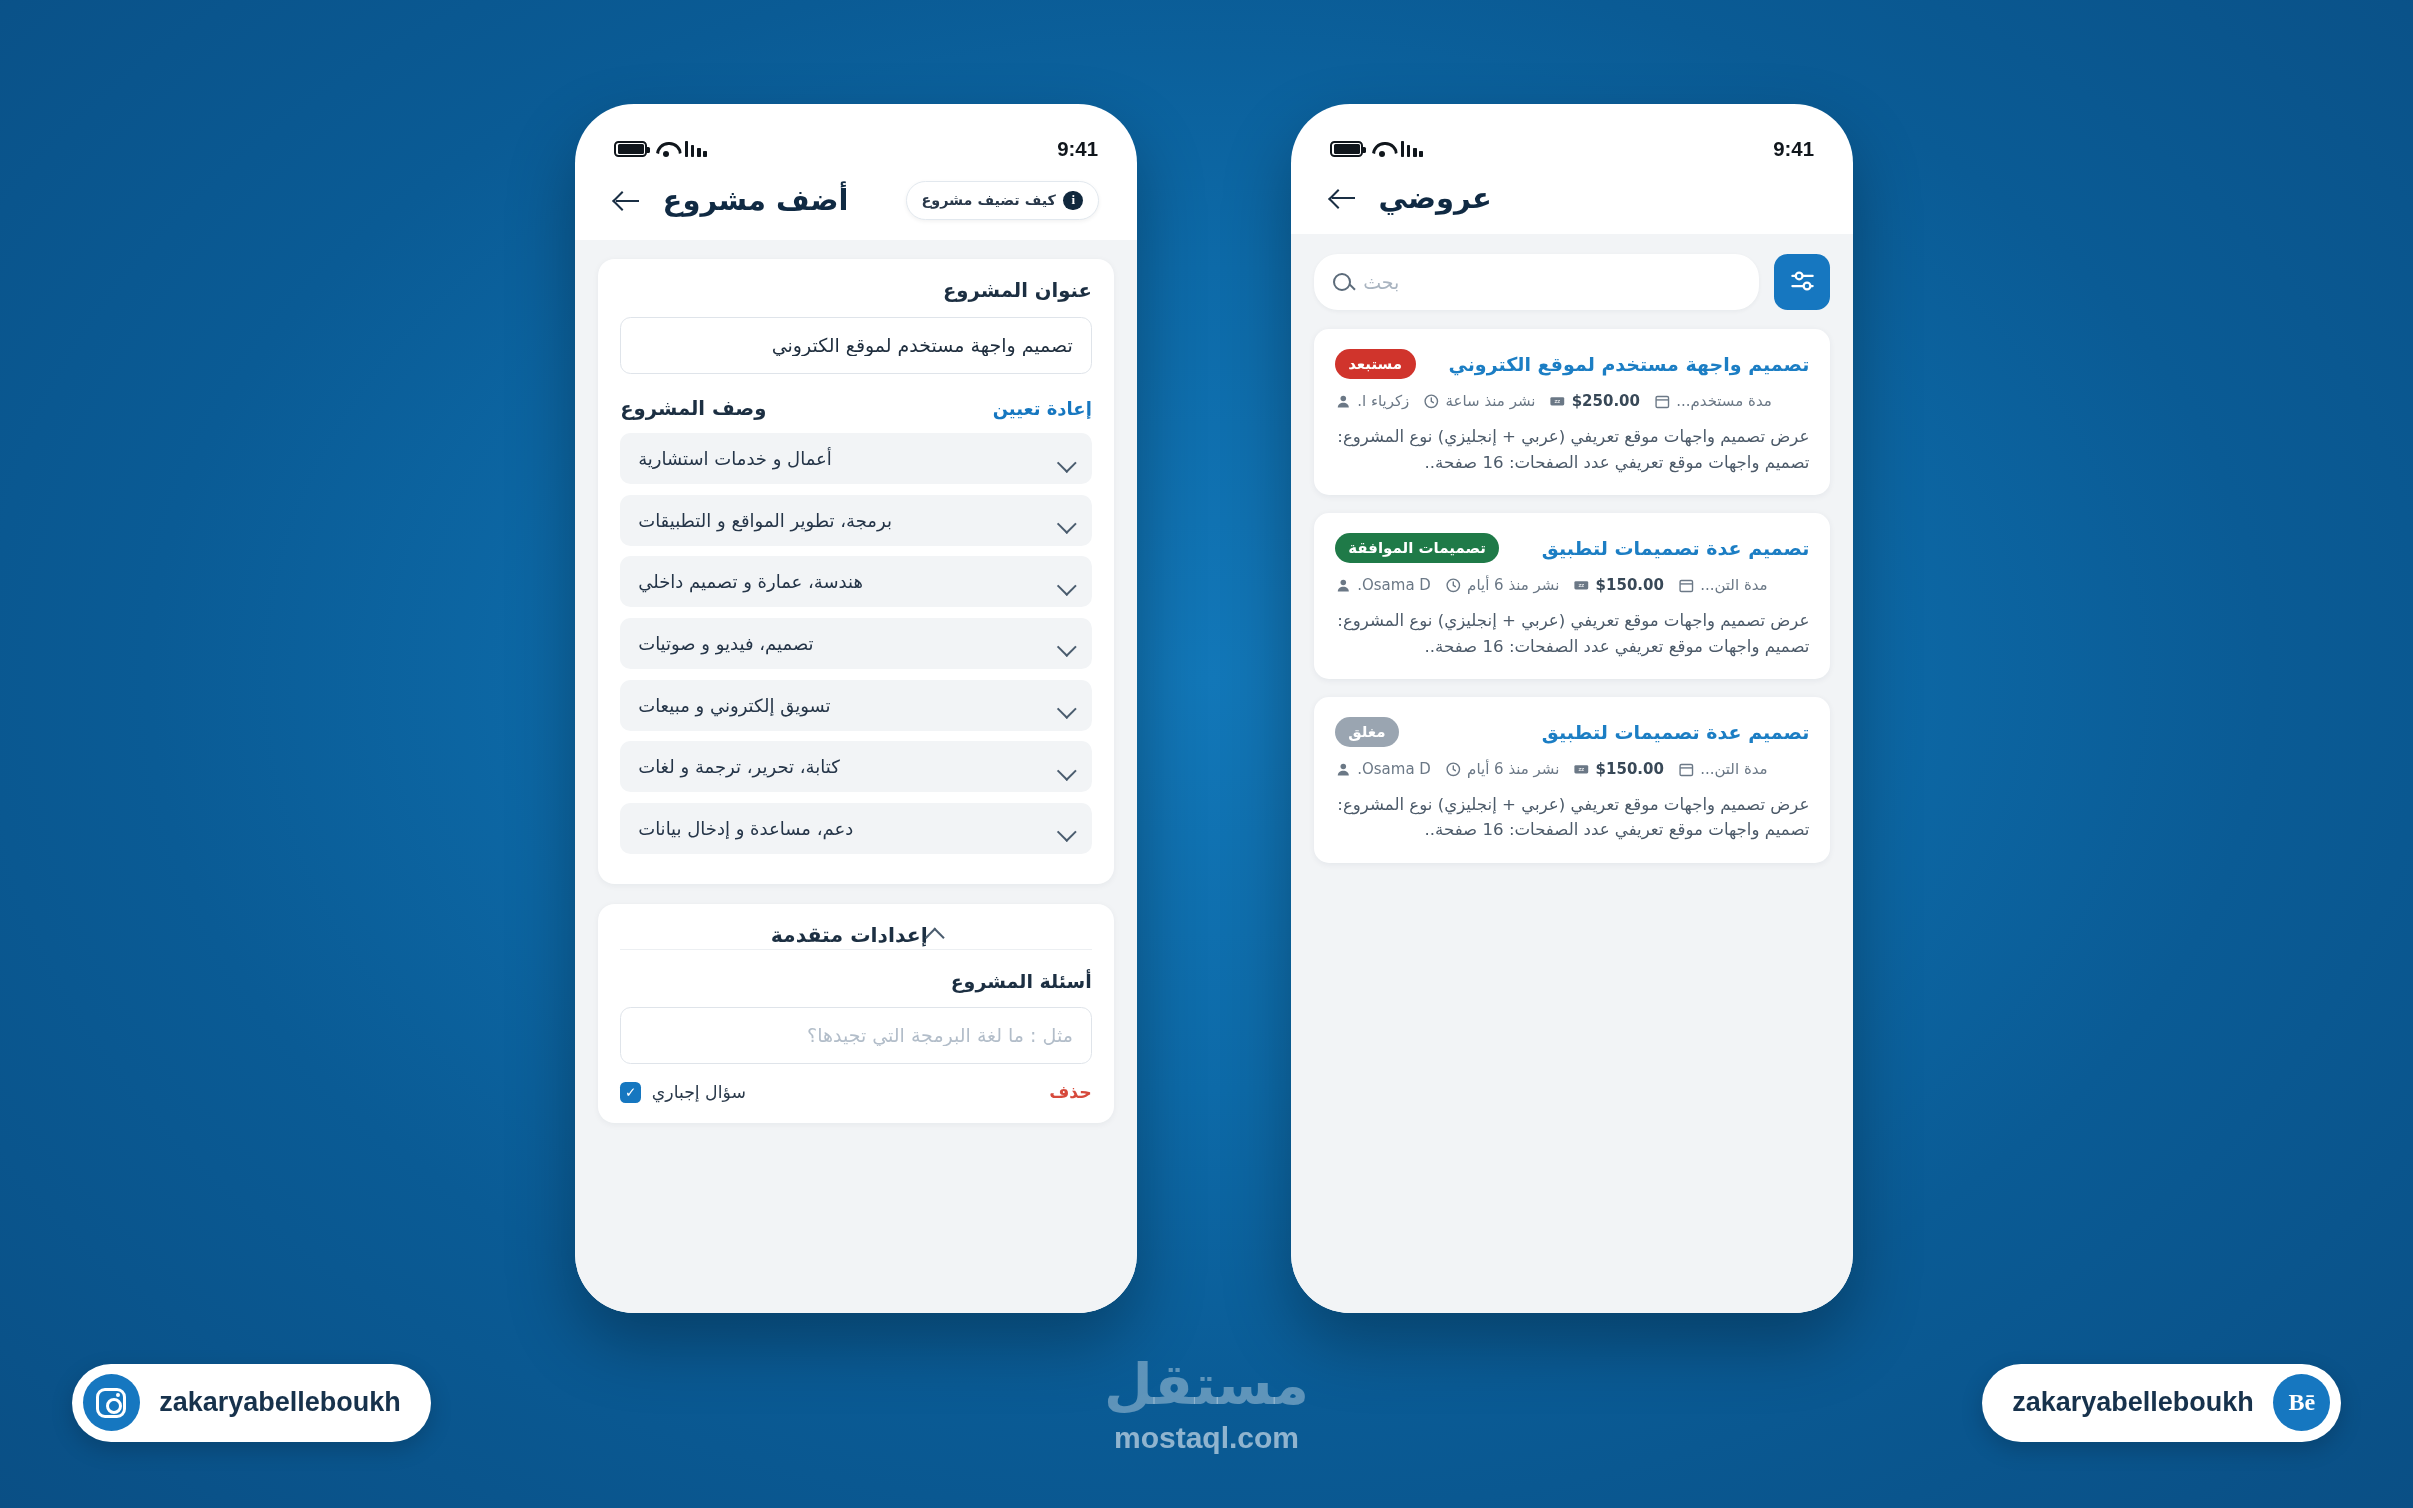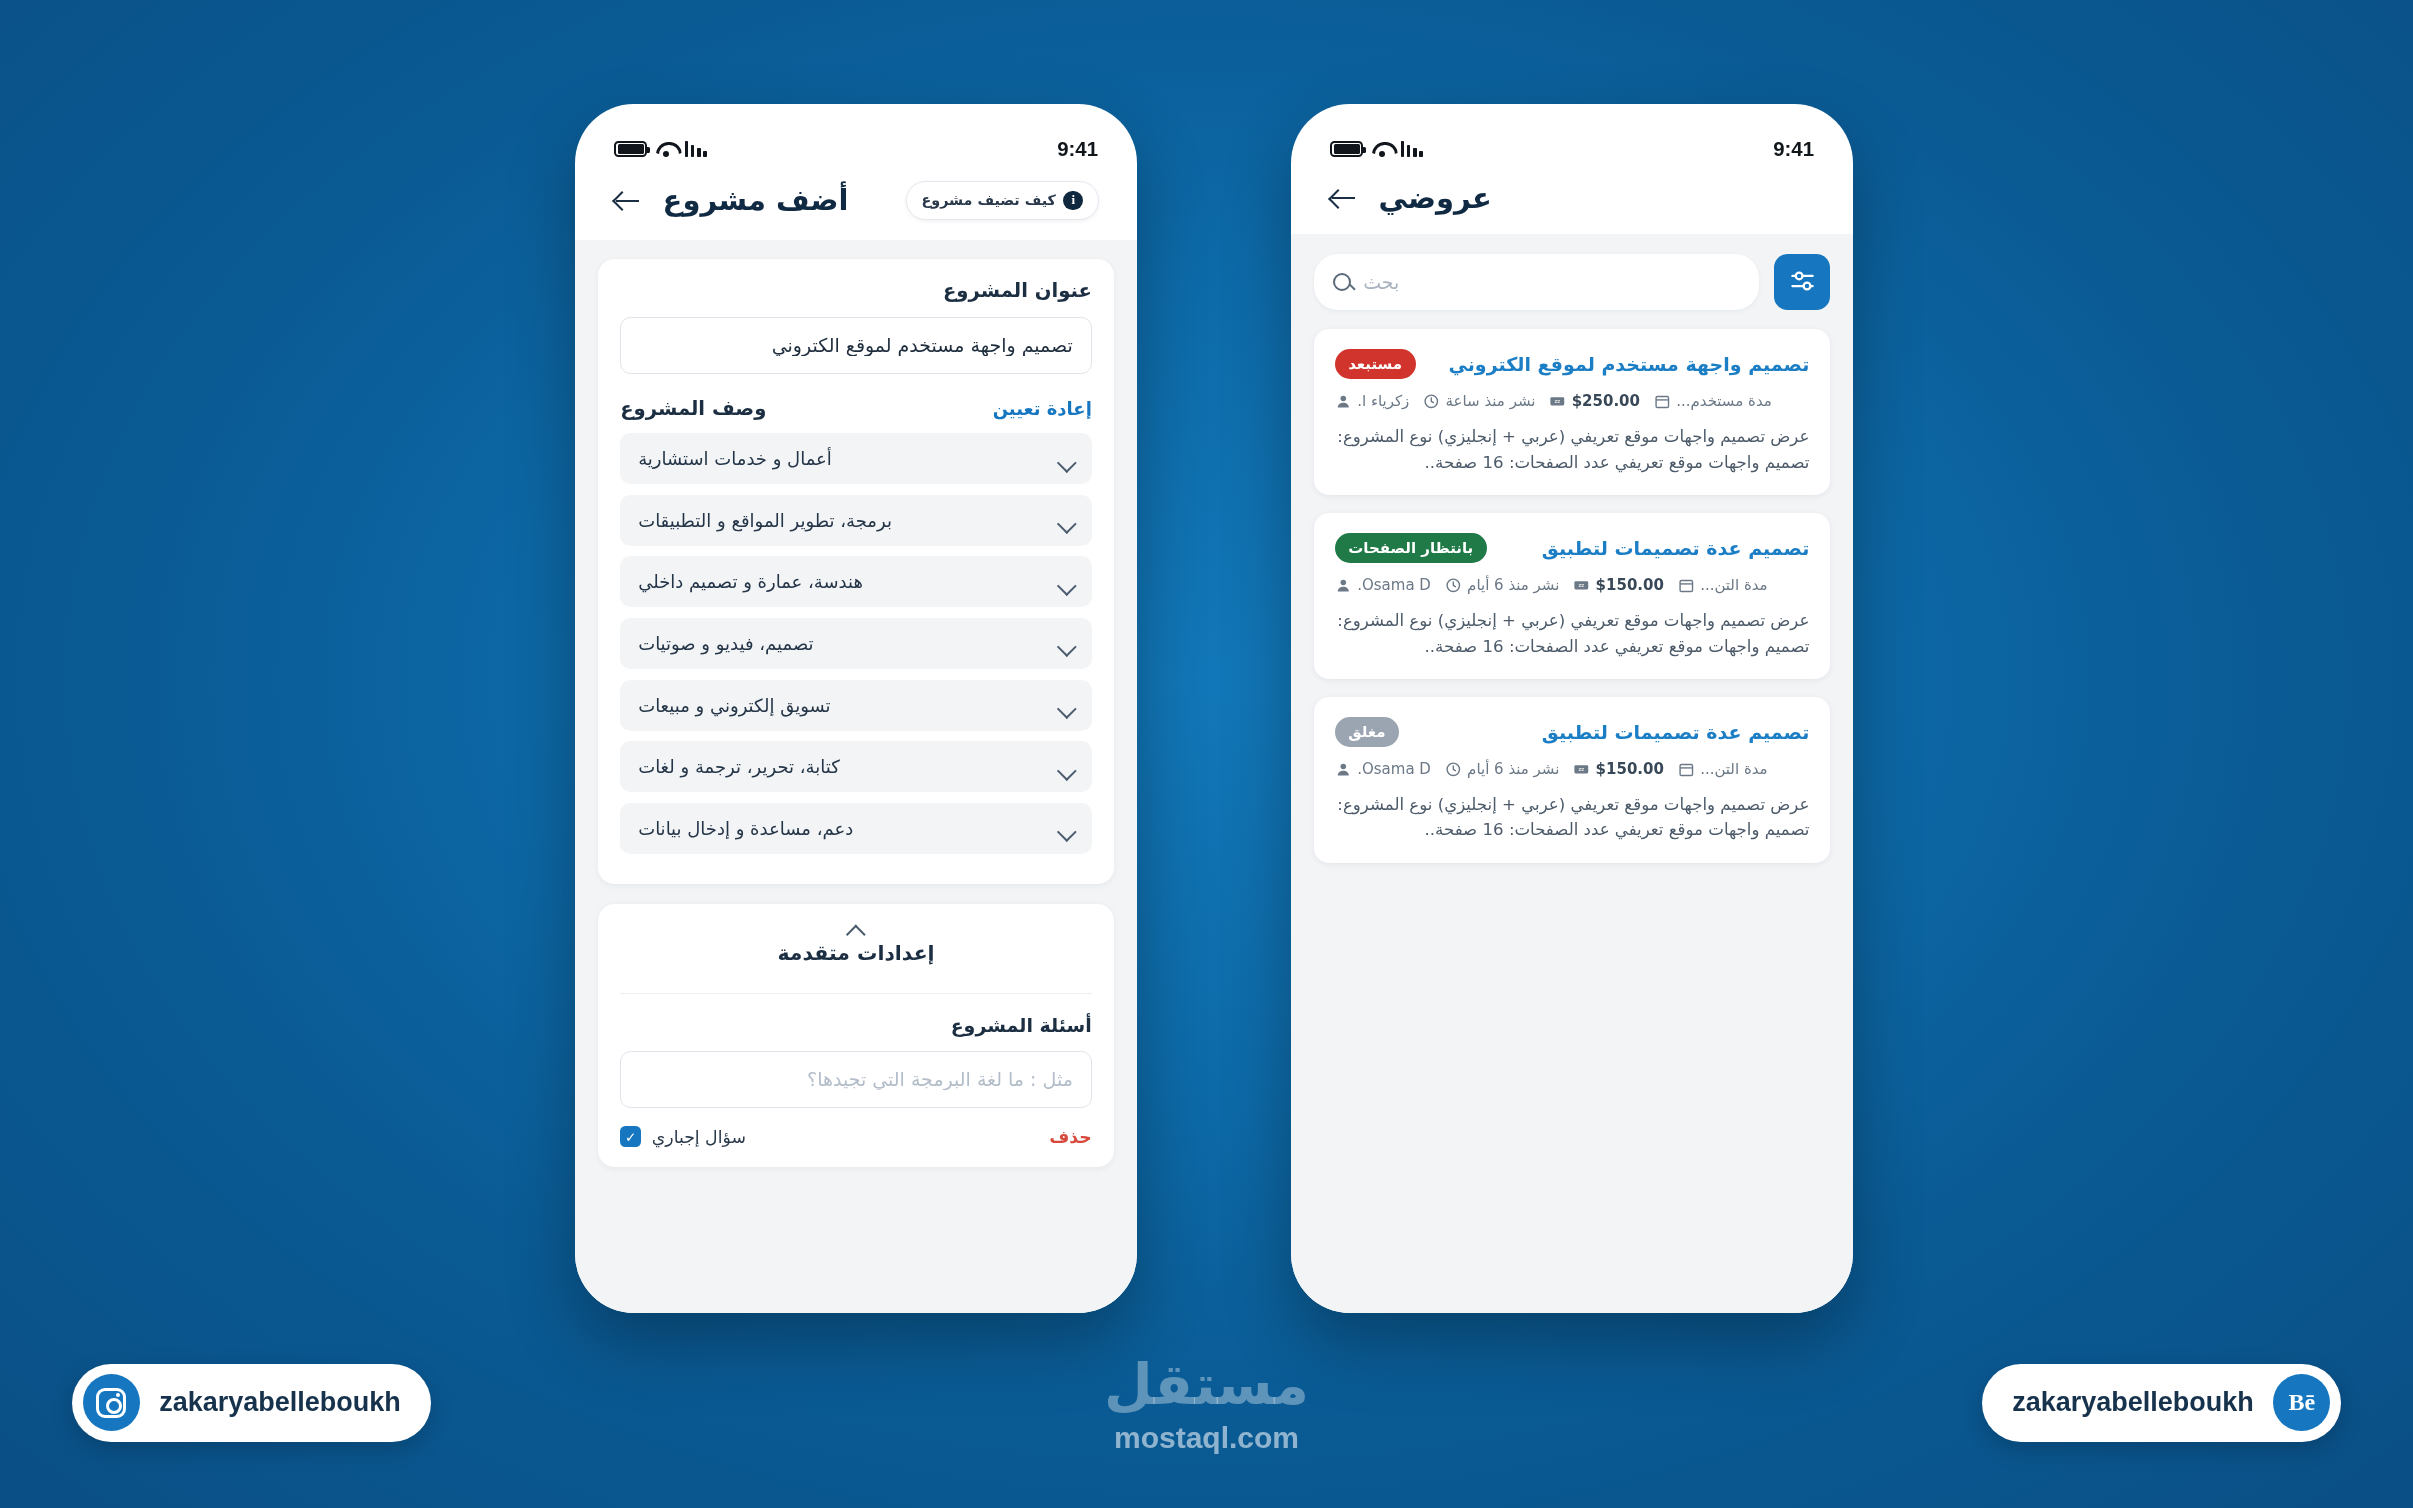--- a/index.html
+++ b/index.html
@@ -135,21 +135,21 @@
     font-size: 18px; color: #253548;
   }
   .chev {
     width: 13.6px; height: 13.6px;
     border-right: 2.3px solid #4a5c6e; border-bottom: 2.3px solid #4a5c6e;
     transform: rotate(45deg); margin-top: -6px;
   }
   .chev.up { transform: rotate(-135deg); margin-top: 4.5px; }
   .adv-head {
     display: flex; align-items: center; justify-content: center;
-    padding-bottom: 28px; border-bottom: 1.5px solid #eceff2; flex-direction: column;
+    padding-bottom: 2px; border-bottom: 1.5px solid #eceff2;
   }
   .adv-title { font-size: 20.4px; font-weight: bold; color: #1c2f42; }
   .sub-label { font-size: 19px; color: #1c2f42; font-weight: bold; margin: 19.6px 0 15px 0; }
   .check-row {
     display: flex; align-items: center; justify-content: space-between;
     margin-top: 18px;
   }
   .check-left { display: flex; align-items: center; gap: 10.6px; flex-direction: row-reverse; }
   .checkbox {
     width: 21px; height: 21px; border-radius: 5.3px; background: #1677c0;
@@ -442,21 +442,21 @@
               <line x1="3" y1="10" x2="21" y2="10" stroke="#6b7886" stroke-width="2"></line>
             </svg>
           <span>مدة مستخدم...</span>
         </span>
       </div>
       <div class="offer-desc">عرض تصميم واجهات موقع تعريفي (عربي + إنجليزي) نوع المشروع: تصميم واجهات موقع تعريفي عدد الصفحات: 16 صفحة..</div>
     </div>
 
     <div class="offer-card">
       <div class="offer-head">
-        <span class="badge" style="background:#1f7a48">بانتظار الصفحات</span>
+        <span class="badge" style="background:#1f7a48">تصميمات الموافقة</span>
         <span class="offer-title">تصميم عدة تصميمات لتطبيق</span>
       </div>
       <div class="meta-row">
         <span class="meta">
           <svg class="mi" viewBox="0 0 24 24">
               <circle cx="12" cy="8" r="4" fill="#6b7886"></circle>
               <path d="M4 21c0-4.4 3.6-7 8-7s8 2.6 8 7z" fill="#6b7886"></path>
             </svg>
           <span>Osama D.</span>
         </span>

